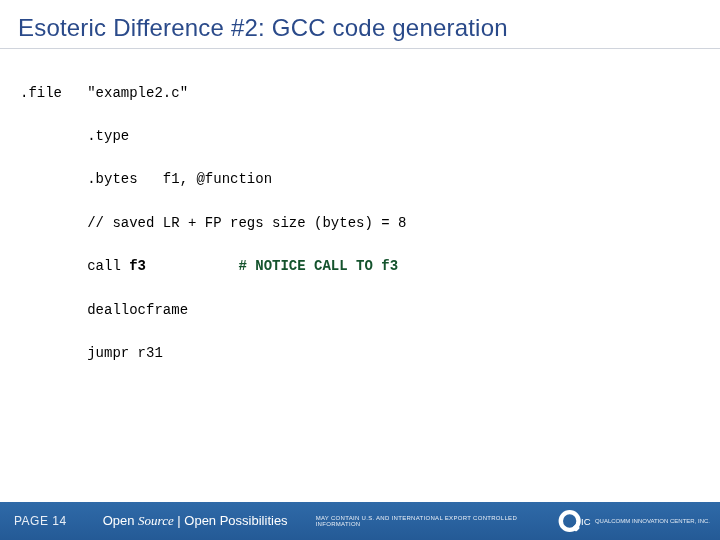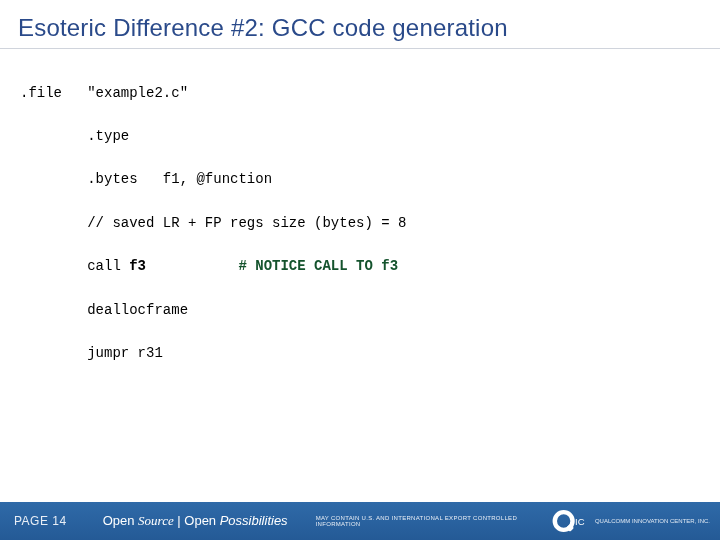--- a/index.html
+++ b/index.html
@@ -7,23 +7,23 @@
   .slide { width: 720px; height: 540px; position: relative; }
   .title { color: #2a4a8a; font-size: 24px; font-weight: 400; padding: 14px 18px 6px 18px; border-bottom: 1px solid #d0d4dc; letter-spacing: 0.2px; }
   .code-area { padding: 12px 20px 0 20px; font-family: "Courier New", monospace; font-size: 14px; line-height: 1.55; white-space: pre; color: #000; }
   .code-line { display: block; }
   .bold { font-weight: 700; }
   .bold-red { font-weight: 700; color: #14532d; }
   .footer { position: absolute; bottom: 0; left: 0; right: 0; height: 38px; background: linear-gradient(#2f6aa8, #245a96); display: flex; align-items: center; color: #fff; font-size: 8px; }
   .footer .page { font-size: 12px; letter-spacing: 0.5px; margin-left: 14px; margin-right: 36px; color: #e8eef6; }
   .footer .tagline { font-size: 13px; color: #fff; margin-right: 28px; }
   .footer .tagline .i1 { font-style: italic; font-family: Liberation Serif, serif; }
-  .footer .tagline .i2 { font-style: italic; }
+  .footer .tagline .i2 { }
   .footer .disclaimer { font-size: 6px; letter-spacing: 0.3px; color: #e8eef6; flex: 1; }
-  .footer .logo-wrap { display: flex; align-items: center; margin-right: 10px; gap: 6px; }
+  .footer .logo-wrap { display: flex; align-items: center; margin-right: 10px; }
   .footer .logo-svg { width: 38px; height: 26px; }
   .footer .logo-text { font-size: 6px; color: #dfe8f3; line-height: 1.1; text-align: left; }
 </style>
 </head>
 <body>
 
 <div class="slide">
   <div class="title">Esoteric Difference #2: GCC code generation</div>
 
   <div class="code-area">

